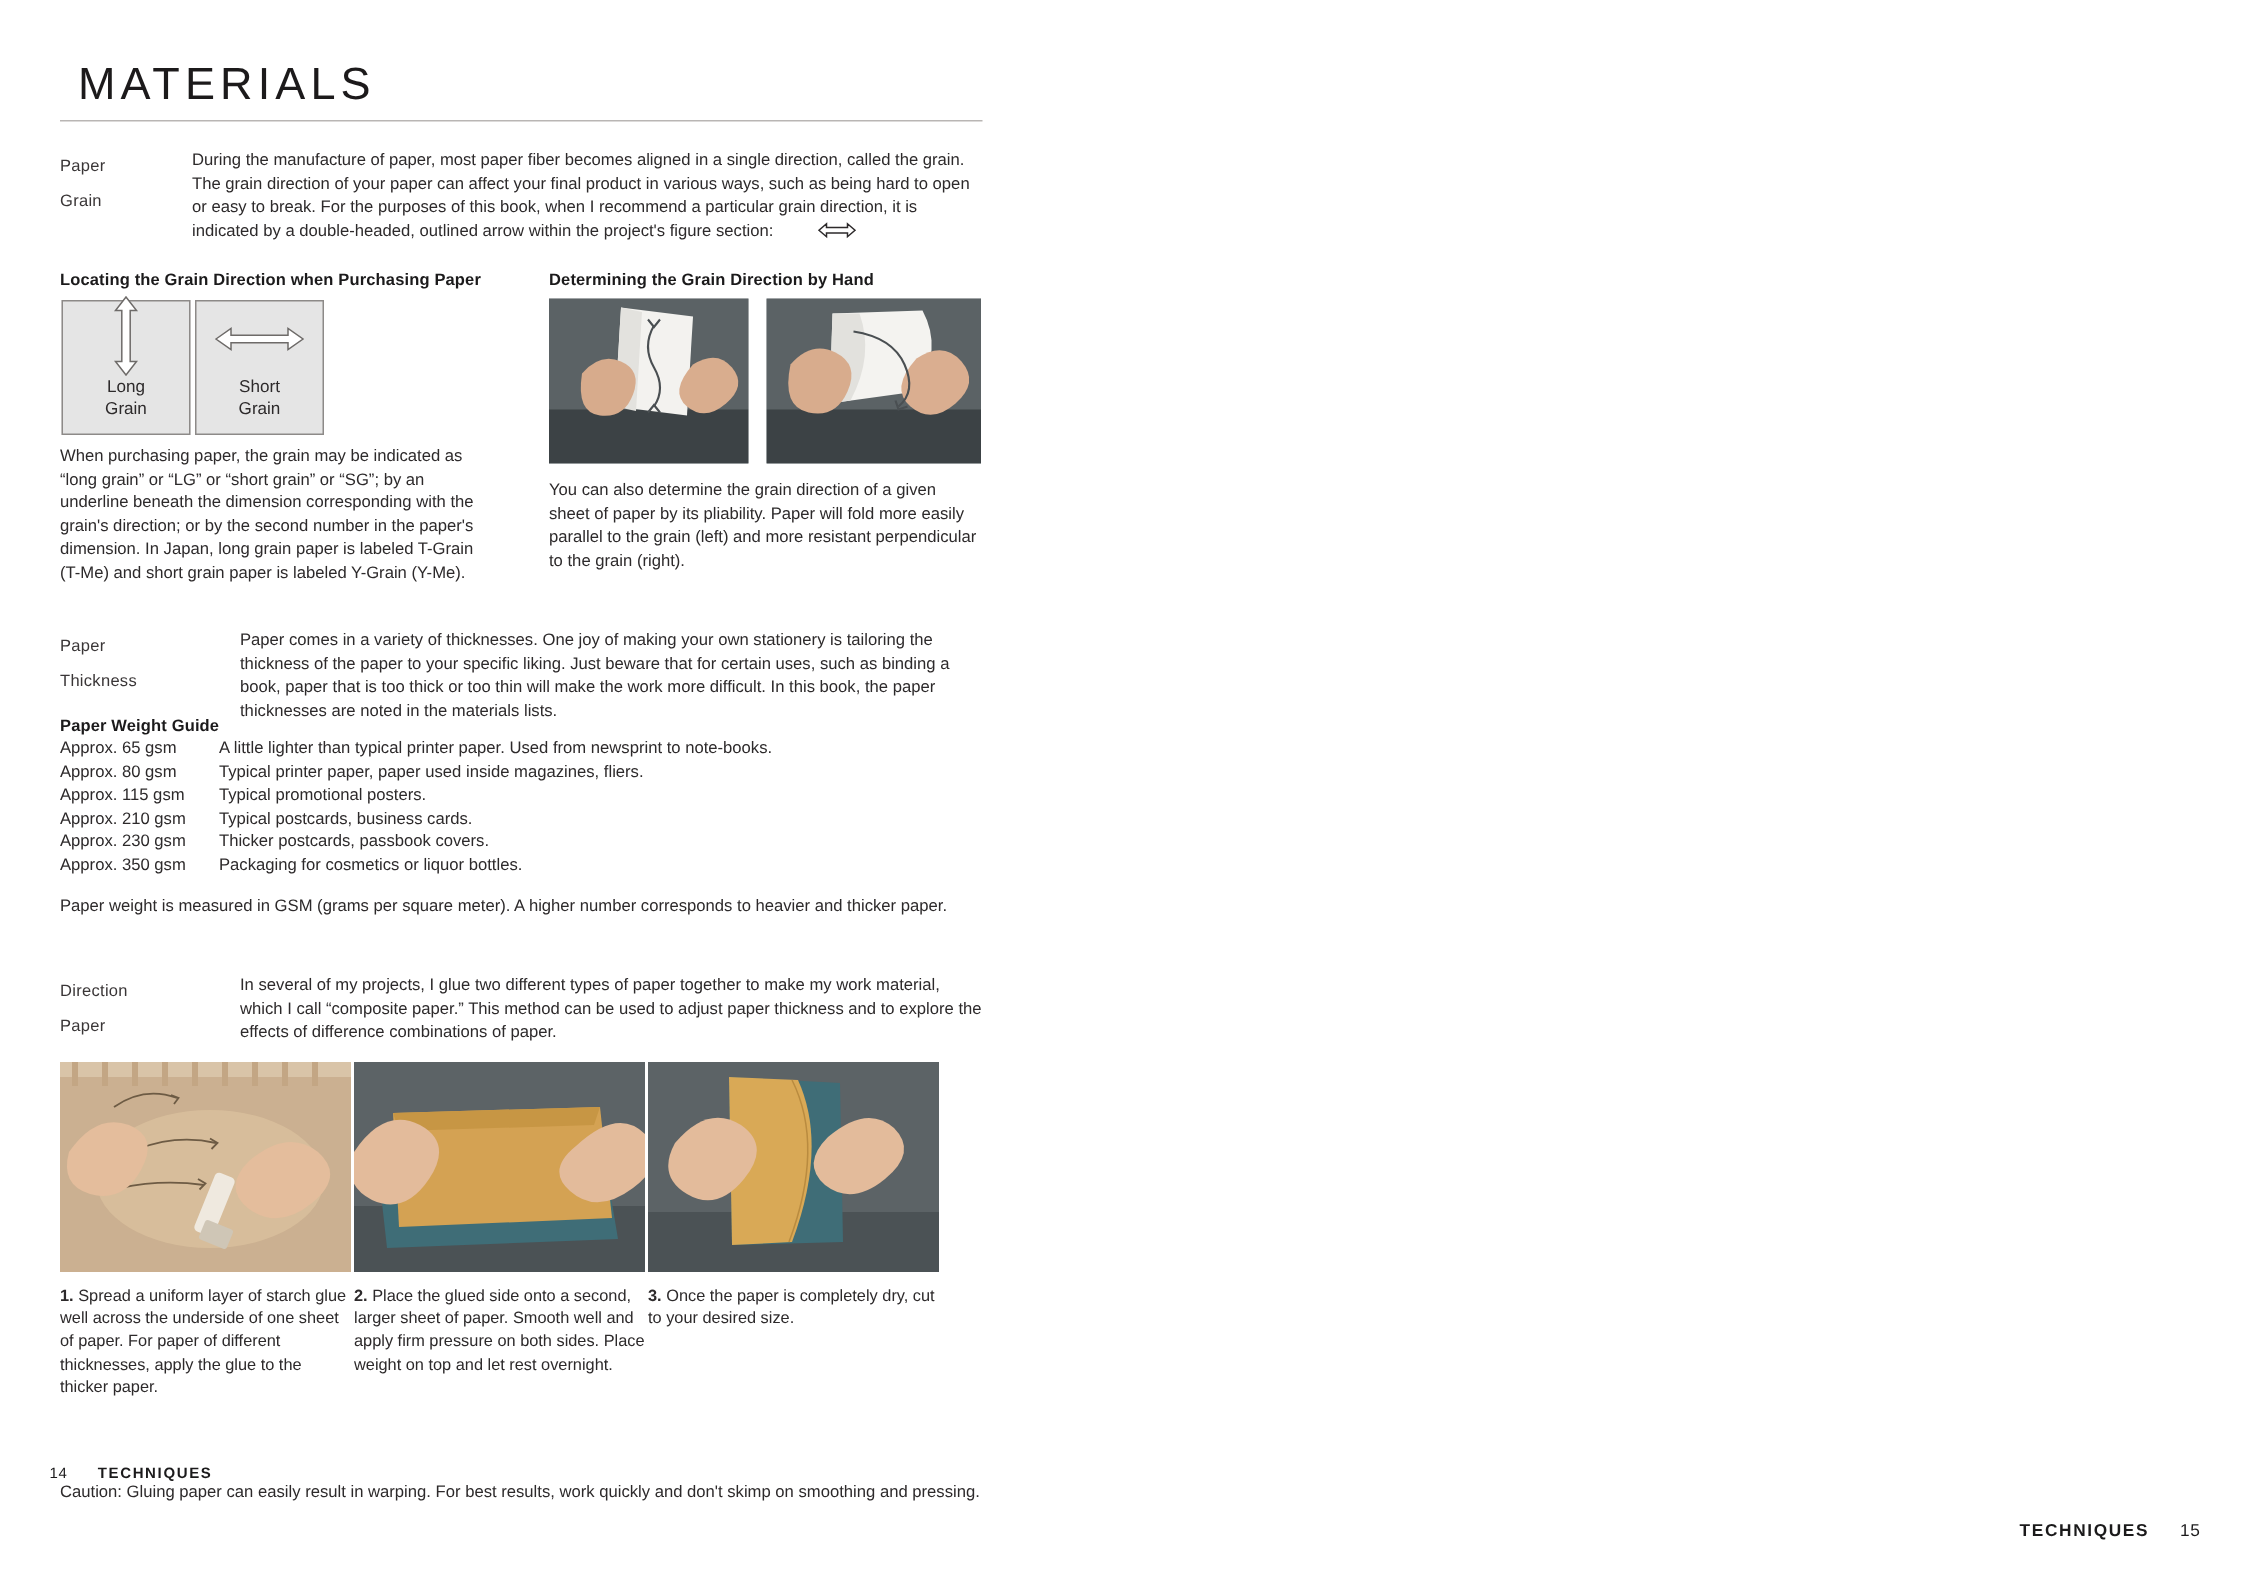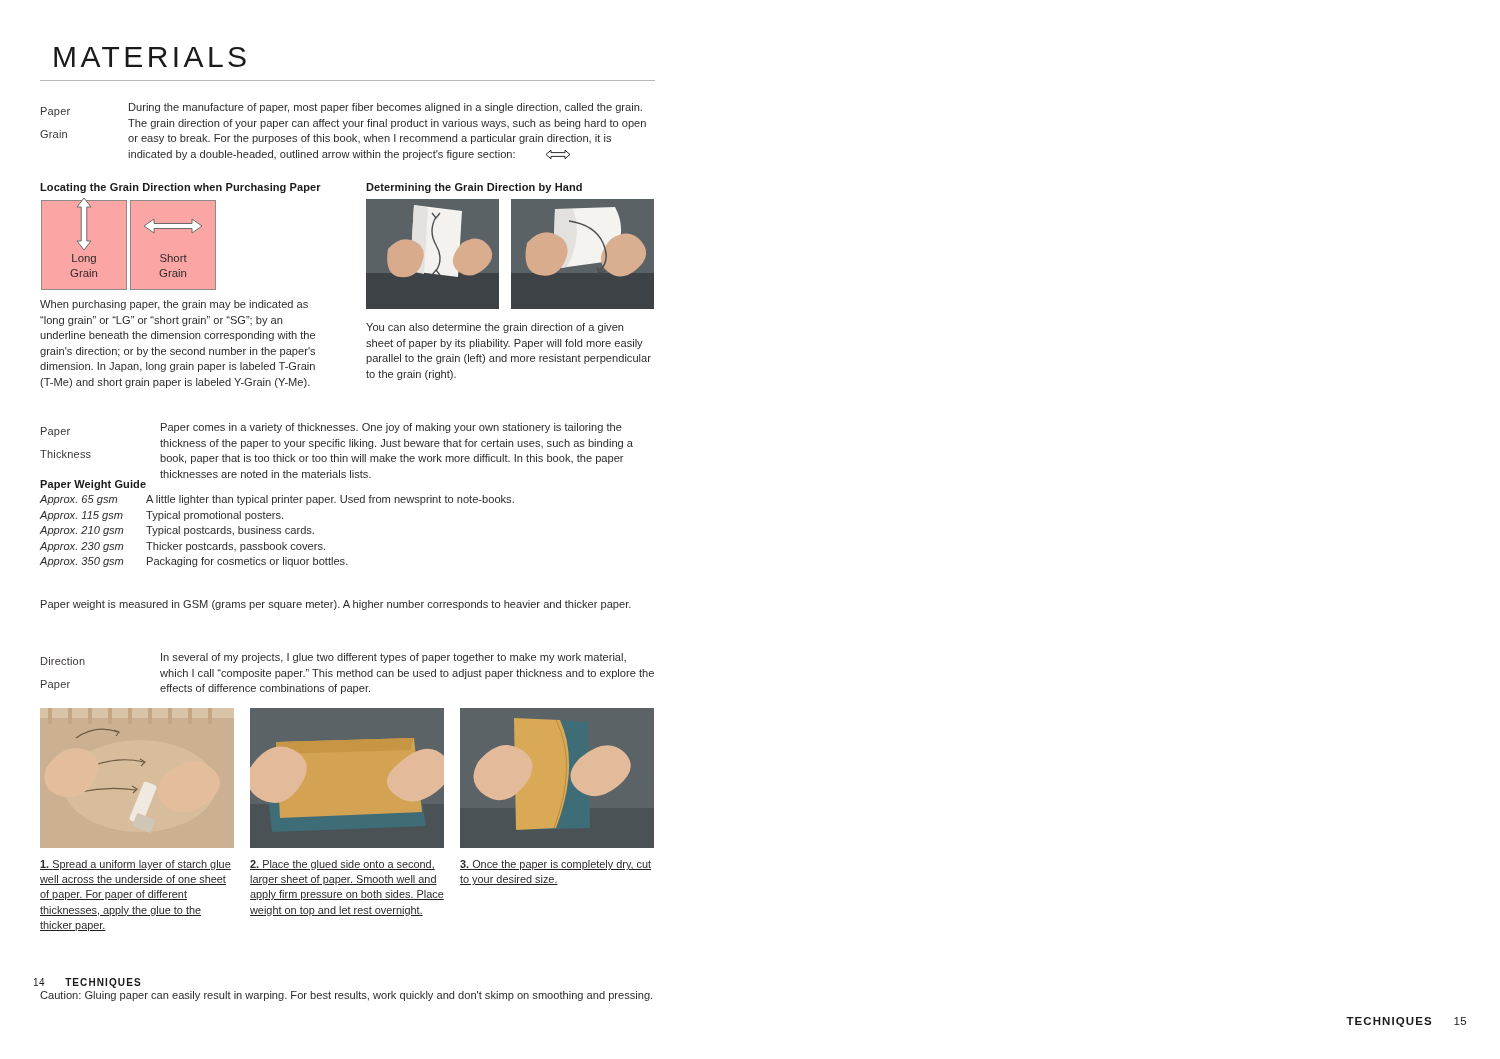--- a/index.html
+++ b/index.html
@@ -28,49 +28,49 @@
 
   .blk-pg{position:absolute;left:40px;top:100px;width:615px;display:flex;}
   .blk-pg .lbl{width:88px;flex:0 0 88px;}
   .blk-pg .txt{flex:1;}
   .arrow-inline{display:inline-block;vertical-align:-2px;margin-left:26px;}
 
   .sub-head{font-size:11px;font-weight:bold;color:#1b1a1b;letter-spacing:.1px;}
   .h-locating{position:absolute;left:40px;top:181px;}
   .h-determin{position:absolute;left:366px;top:181px;}
 
-  .grainbox{position:absolute;border:1px solid #8d8a88;background:#fca5a5;
+  .grainbox{position:absolute;border:1px solid #8d8a88;background:#e5e5e5;
             display:flex;flex-direction:column;align-items:center;justify-content:flex-end;}
   .grainbox .cap{font-size:11.4px;line-height:14.5px;text-align:center;color:#2d2a2b;padding-bottom:9px;}
   #gb-long{left:41px;top:200px;width:84px;height:88px;}
   #gb-short{left:130px;top:200px;width:84px;height:88px;}
   .gb-art{flex:1;display:flex;align-items:center;justify-content:center;width:100%;}
 
   .grain-note{position:absolute;left:40px;top:297px;width:290px;}
 
   .photo{position:absolute;background:#5a6164;overflow:hidden;}
   .photo svg{display:block;}
 
   .hand-note{position:absolute;left:366px;top:320px;width:288px;}
 
   .blk-pt{position:absolute;left:40px;top:420px;width:615px;display:flex;}
   .blk-pt .lbl{width:120px;flex:0 0 120px;}
   .blk-pt .txt{flex:1;}
 
   .pwg-head{position:absolute;left:40px;top:478px;}
   .pwg{position:absolute;left:40px;top:492px;width:615px;}
   .pwg-row{display:flex;font-size:11.1px;line-height:15.55px;color:#2d2a2b;}
-  .pwg-row .w{width:106px;flex:0 0 106px;font-style:italic;}
+  .pwg-row .w{width:106px;flex:0 0 106px;}
   .pwg-foot{position:absolute;left:40px;top:597px;width:615px;}
 
   .blk-cp{position:absolute;left:40px;top:650px;width:615px;display:flex;}
   .blk-cp .lbl{width:120px;flex:0 0 120px;}
   .blk-cp .txt{flex:1;}
 
-  .steps{position:absolute;left:40px;top:708px;width:618px;display:flex;gap:16px;text-decoration:underline;}
+  .steps{position:absolute;left:40px;top:708px;width:618px;display:flex;gap:2px;}
   .step{width:194px;}
   .step .shot{width:194px;height:140px;overflow:hidden;position:relative;}
   .step .cap{margin-top:9px;font-size:10.9px;line-height:15.2px;color:#2d2a2b;}
   .step .cap b{font-weight:bold;}
 
   .caution{position:absolute;left:40px;top:988px;width:640px;}
   .folio-left{position:absolute;left:33px;top:977px;font-size:10px;letter-spacing:.4px;color:#1b1a1b;}
   .folio-left .num{font-weight:400;margin-right:17px;}
   .folio-left .sec{font-weight:bold;letter-spacing:1.1px;}
 
@@ -166,20 +166,24 @@
       </div>
       <div class="txt body-text">Paper comes in a variety of thicknesses. One joy of making your own stationery is tailoring the thickness of the paper to your specific liking. Just beware that for certain uses, such as binding a book, paper that is too thick or too thin will make the work more difficult. In this book, the paper thicknesses are noted in the materials lists.</div>
     </div>
 
     <div class="sub-head pwg-head">Paper Weight Guide</div>
 
     <div class="pwg">
       <div class="pwg-row">
         <div class="w">Approx. 65 gsm</div>
         <div class="u">A little lighter than typical printer paper. Used from newsprint to note-books.</div>
+      </div>
+      <div class="pwg-row">
+        <div class="w">Approx. 80 gsm</div>
+        <div class="u">Typical printer paper, paper used inside magazines, fliers.</div>
       </div>
       <div class="pwg-row">
         <div class="w">Approx. 115 gsm</div>
         <div class="u">Typical promotional posters.</div>
       </div>
       <div class="pwg-row">
         <div class="w">Approx. 210 gsm</div>
         <div class="u">Typical postcards, business cards.</div>
       </div>
       <div class="pwg-row">

